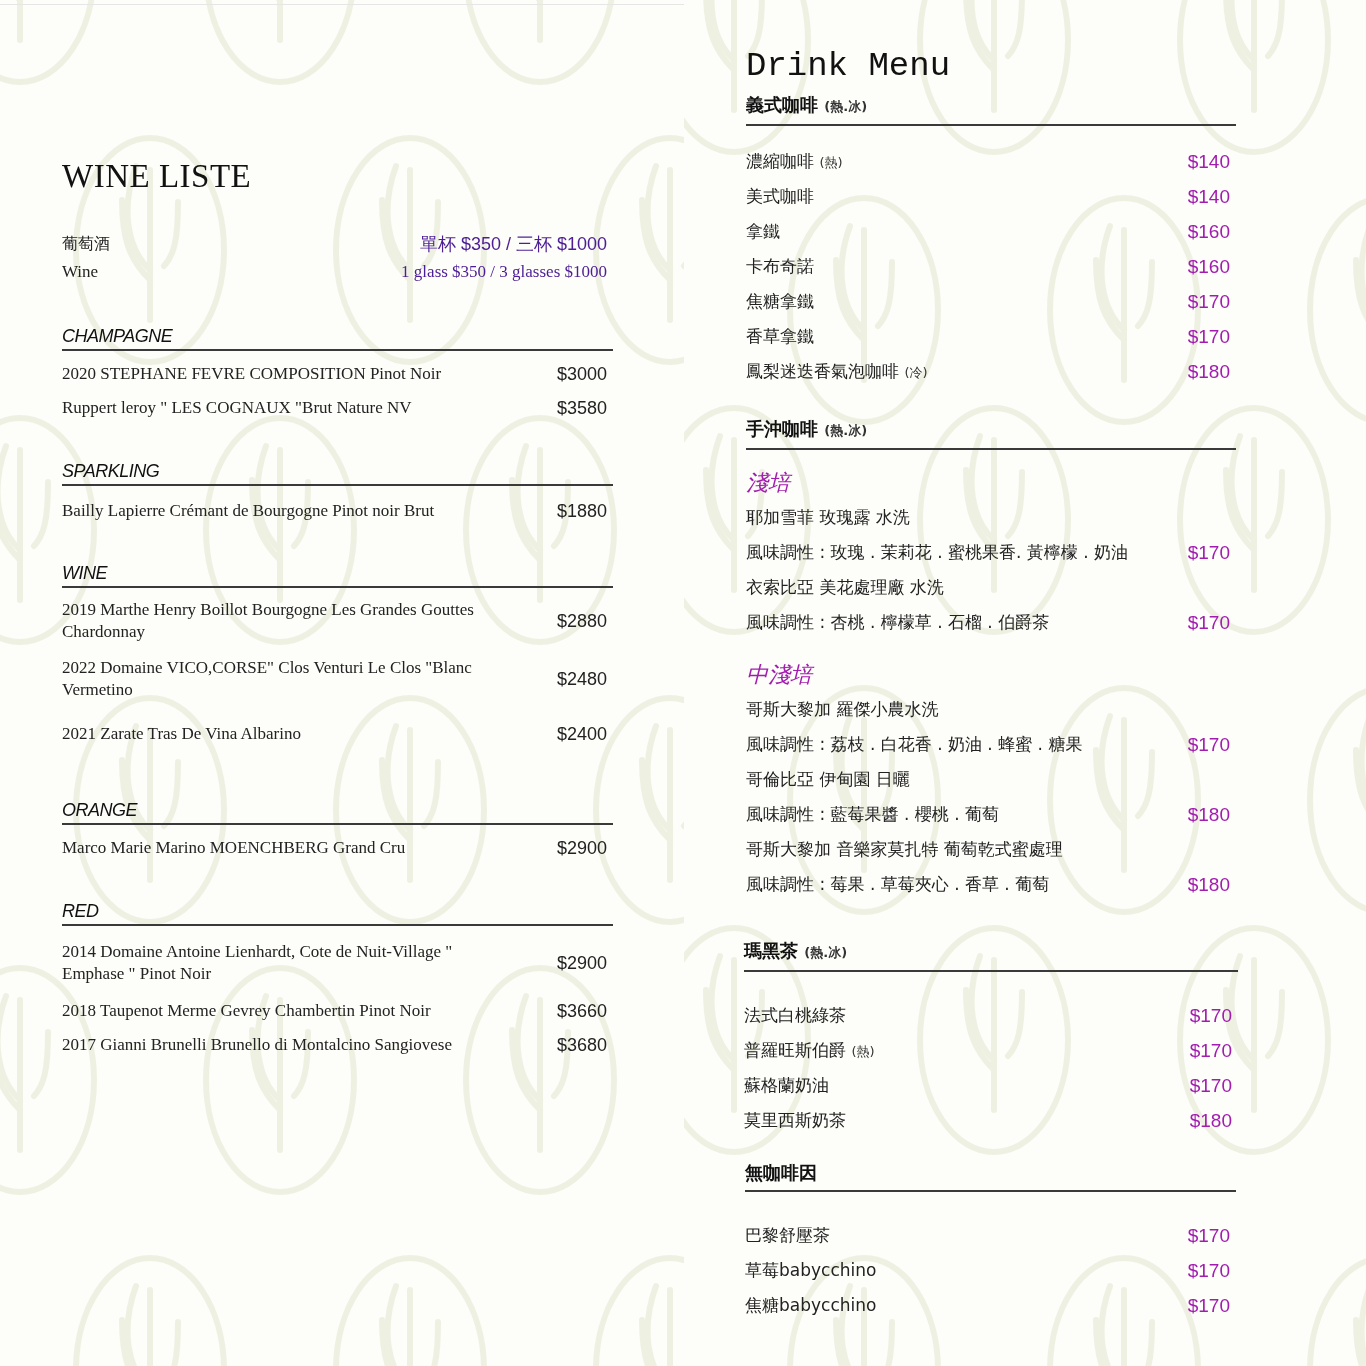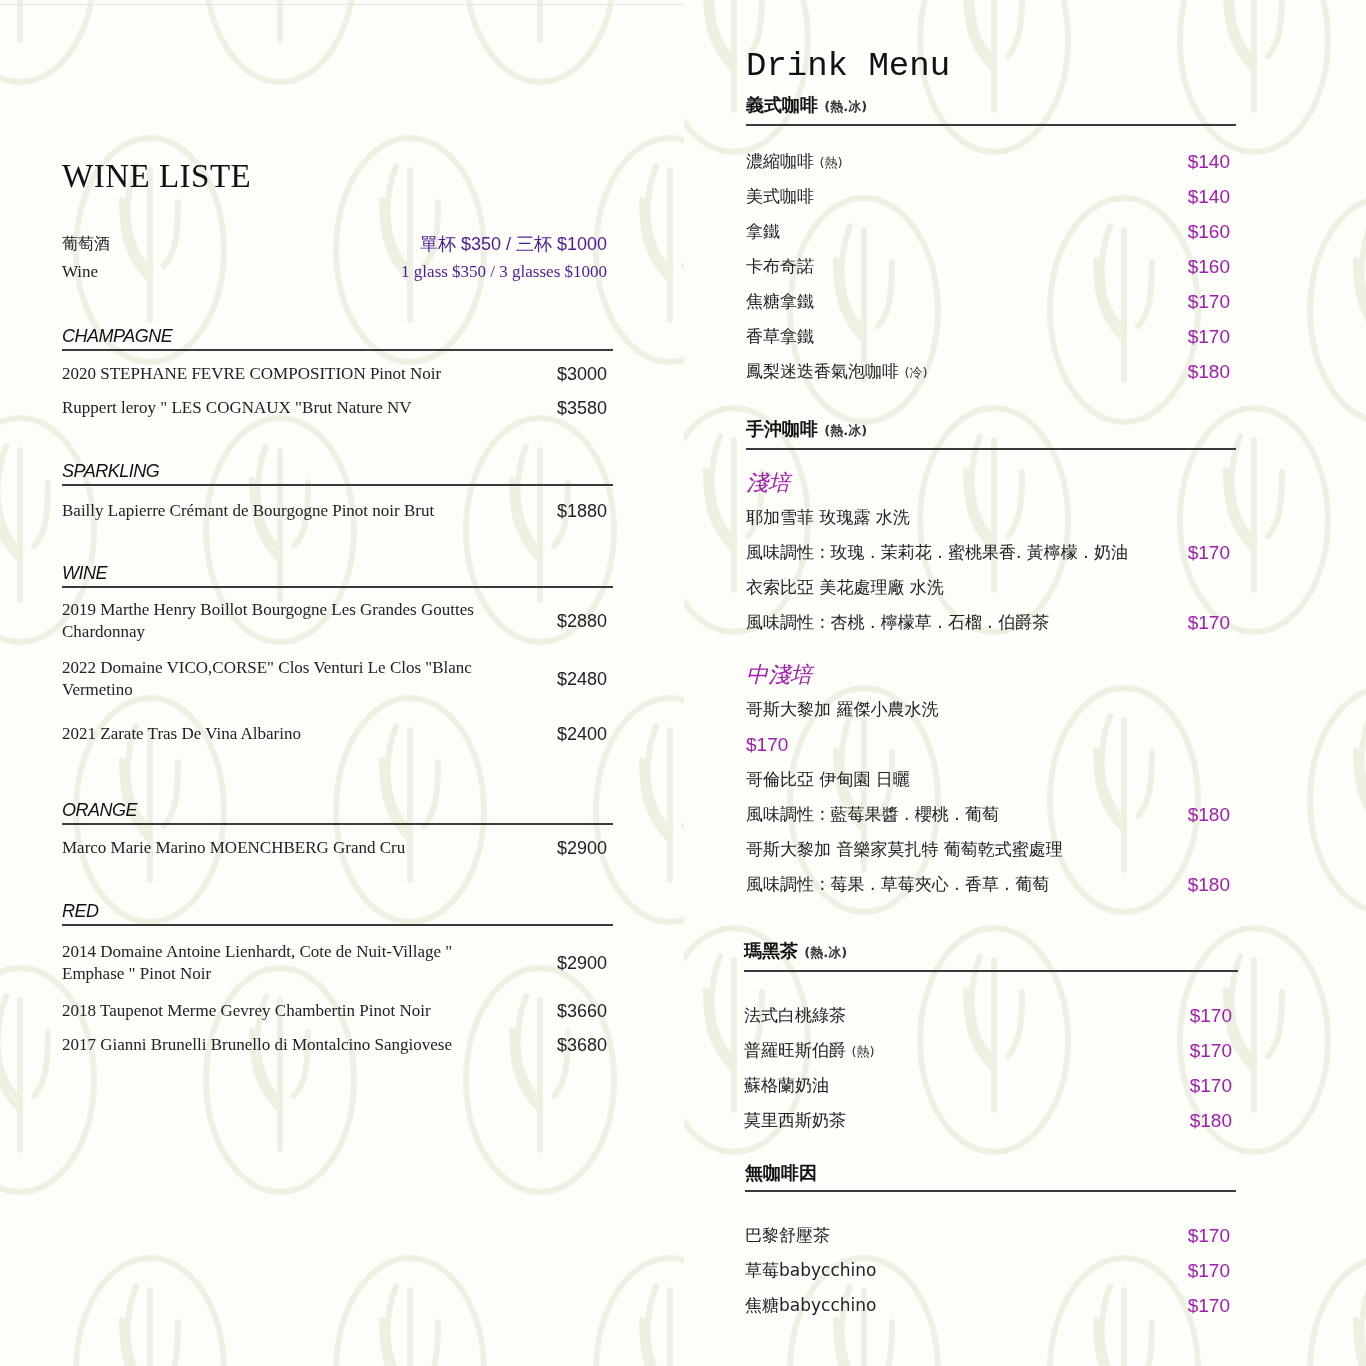--- a/index.html
+++ b/index.html
@@ -253,20 +253,21 @@
       </div>
       <div class="origin-line">衣索比亞 美花處理廠 水洗</div>
       <div class="drink-row">
         <span class="name">風味調性 : 杏桃 . 檸檬草 . 石榴 . 伯爵茶</span>
         <span class="price">$170</span>
       </div>
       <div style="height:18px"></div>
       <div class="roast">中淺培</div>
       <div class="origin-line">哥斯大黎加 羅傑小農水洗</div>
       <div class="drink-row">
+        <span class="name">風味調性 : 荔枝 . 白花香 . 奶油 . 蜂蜜 . 糖果</span>
         <span class="price">$170</span>
       </div>
       <div class="origin-line">哥倫比亞 伊甸園 日曬</div>
       <div class="drink-row">
         <span class="name">風味調性 : 藍莓果醬 . 櫻桃 . 葡萄</span>
         <span class="price">$180</span>
       </div>
       <div class="origin-line">哥斯大黎加 音樂家莫扎特 葡萄乾式蜜處理</div>
       <div class="drink-row">
         <span class="name">風味調性 : 莓果 . 草莓夾心 . 香草 . 葡萄</span>

